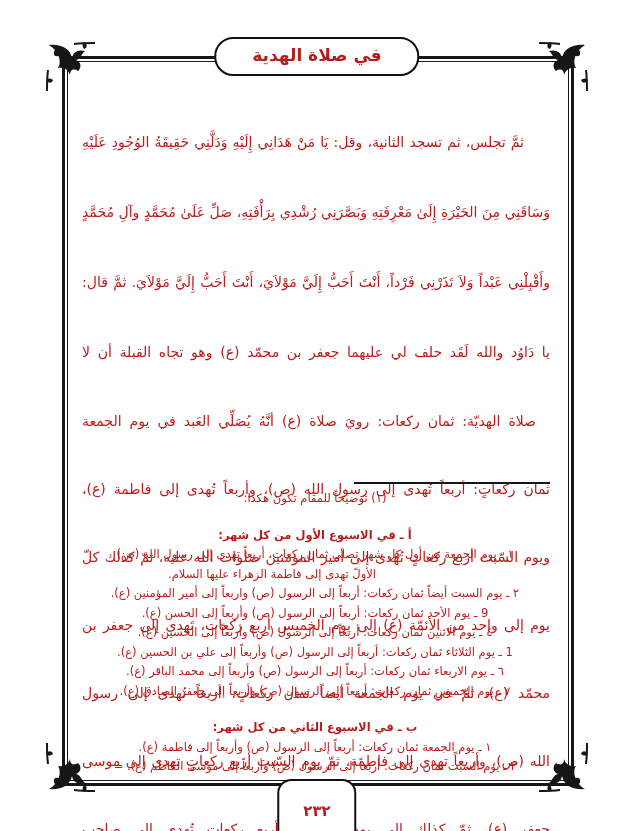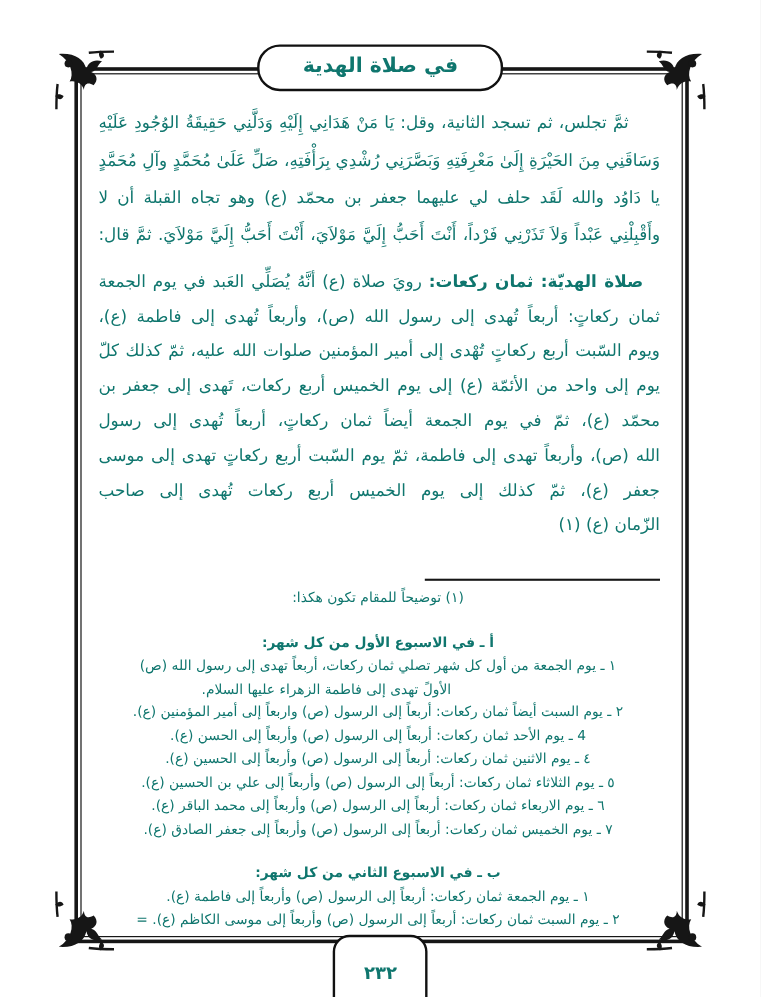--- a/index.html
+++ b/index.html
@@ -1,21 +1,21 @@
 <!DOCTYPE html>
 <html lang="ar" dir="rtl"><head>
 <meta charset="utf-8">
 <style>
   html,body{margin:0;padding:0;background:#e8e8e8;}
   .page{
     position:relative;
     width:634px;height:831px;
     background:#ffffff;
     font-family:"DejaVu Sans",sans-serif;
-    color:#0f766e;
+    color:#b91c1c;
     direction:rtl;
     overflow:hidden;
     margin:0 auto;
   }
   
   .frame{
     position:absolute;left:62px;top:56px;width:506px;height:724px;
     border:3px solid #161616;
     z-index:1;
   }
@@ -48,28 +48,28 @@
     border-radius:14px;padding:18px 24px;
     font-weight:bold;font-size:15px;letter-spacing:2px;margin-top:13px;
   }
   
   .content{
     position:absolute;top:88px;left:82px;right:84px;
     z-index:2;direction:rtl;overflow:hidden;
   }
   .bline{
     font-size:14px;line-height:31px;max-height:31px;overflow:hidden;
-    text-align:justify;text-align-last:justify;
+    text-align:justify;text-align-last:justify;margin-top:39px;
   }
   .para2 .bline{line-height:29px;max-height:29px;}
   .para2{margin-top:9px;}
   .indent-lg{padding-right:26px;}
   .indent-sm{padding-right:14px;}
   .line-end{text-align:right;text-align-last:right;}
-  .lead-bold{font-weight:bold;}
+  .lead-bold{font-weight:normal;}
   
   .footnotes{
     position:absolute;top:482px;left:80px;right:84px;
     z-index:2;direction:rtl;overflow:hidden;
   }
   .fn-sep{
     width:196px;border-top:2px solid #161616;margin-bottom:5px;
   }
   .fn-line{
     font-size:11.5px;line-height:19.5px;max-height:20px;overflow:hidden;
@@ -128,22 +128,22 @@
 
   <div class="capsule title-capsule">
     <span>في صلاة الهدية</span>
   </div>
 
   <div class="content">
 
     <div class="para1">
       <div class="bline indent-lg">ثمَّ تجلس، ثم تسجد الثانية، وقل: يَا مَنْ هَدَانِي إِلَيْهِ وَدَلَّنِي حَقِيقَةُ الوُجُودِ عَلَيْهِ</div>
       <div class="bline">وَسَاقَنِي مِنَ الحَيْرَةِ إِلَىٰ مَعْرِفَتِهِ وَبَصَّرَنِي رُشْدِي بِرَأْفَتِهِ، صَلِّ عَلَىٰ مُحَمَّدٍ وآلِ مُحَمَّدٍ</div>
+      <div class="bline">وأَقْبِلْنِي عَبْداً وَلاَ تَذَرْنِي فَرْداً، أَنْتَ أَحَبُّ إِلَيَّ مَوْلاَيَ، أَنْتَ أَحَبُّ إِلَيَّ مَوْلاَيَ. ثمَّ قال:</div>
       <div class="bline">يا دَاوُد والله لَقَد حلف لي عليهما جعفر بن محمّد (ع) وهو تجاه القبلة أن لا</div>
-      <div class="bline">وأَقْبِلْنِي عَبْداً وَلاَ تَذَرْنِي فَرْداً، أَنْتَ أَحَبُّ إِلَيَّ مَوْلاَيَ، أَنْتَ أَحَبُّ إِلَيَّ مَوْلاَيَ. ثمَّ قال:</div>
     </div>
 
     <div class="para2">
       <div class="bline indent-sm">
         <span class="lead-bold">صلاة الهديّة: ثمان ركعات:</span><span> رويَ صلاة (ع) أنَّهُ يُصَلِّي العَبد في يوم الجمعة</span>
       </div>
       <div class="bline">ثمان ركعاتٍ: أربعاً تُهدى إلى رسول الله (ص)، وأربعاً تُهدى إلى فاطمة (ع)،</div>
       <div class="bline">ويوم السّبت أربع ركعاتٍ تُهْدى إلى أمير المؤمنين صلوات الله عليه، ثمّ كذلك كلّ</div>
       <div class="bline">يوم إلى واحد من الأئمّة (ع) إلى يوم الخميس أربع ركعات، تَهدى إلى جعفر بن</div>
       <div class="bline">محمّد (ع)، ثمّ في يوم الجمعة أيضاً ثمان ركعاتٍ، أربعاً تُهدى إلى رسول</div>
@@ -154,23 +154,23 @@
 
   </div>
 
   <div class="footnotes">
     <div class="fn-sep"></div>
     <div class="fn-line">(١)  توضيحاً للمقام تكون هكذا:</div>
     <div class="fn-line fn-head">أ ـ في الاسبوع الأول من كل شهر:</div>
     <div class="fn-line">١ ـ يوم الجمعة من أول كل شهر تصلي ثمان ركعات، أربعاً تهدى إلى رسول الله (ص)</div>
     <div class="fn-line fn-cont">الأولً تهدى إلى فاطمة الزهراء عليها السلام.</div>
     <div class="fn-line">٢ ـ يوم السبت أيضاً ثمان ركعات: أربعاً إلى الرسول (ص) واربعاً إلى أمير المؤمنين (ع).</div>
-    <div class="fn-line">4 ـ يوم الأحد ثمان ركعات: أربعاً إلى الرسول (ص) وأربعاً إلى الحسن (ع).</div>
+    <div class="fn-line">9 ـ يوم الأحد ثمان ركعات: أربعاً إلى الرسول (ص) وأربعاً إلى الحسن (ع).</div>
     <div class="fn-line">٤ ـ يوم الاثنين ثمان ركعات: أربعاً إلى الرسول (ص) وأربعاً إلى الحسين (ع).</div>
-    <div class="fn-line">٥ ـ يوم الثلاثاء ثمان ركعات: أربعاً إلى الرسول (ص) وأربعاً إلى علي بن الحسين (ع).</div>
+    <div class="fn-line">1 ـ يوم الثلاثاء ثمان ركعات: أربعاً إلى الرسول (ص) وأربعاً إلى علي بن الحسين (ع).</div>
     <div class="fn-line">٦ ـ يوم الاربعاء ثمان ركعات: أربعاً إلى الرسول (ص) وأربعاً إلى محمد الباقر (ع).</div>
     <div class="fn-line">٧ ـ يوم الخميس ثمان ركعات: أربعاً إلى الرسول (ص) وأربعاً إلى جعفر الصادق (ع).</div>
     <div class="fn-line fn-head">ب ـ في الاسبوع الثاني من كل شهر:</div>
     <div class="fn-line">١ ـ يوم الجمعة ثمان ركعات: أربعاً إلى الرسول (ص) وأربعاً إلى فاطمة (ع).</div>
     <div class="fn-line">٢ ـ يوم السبت ثمان ركعات: أربعاً إلى الرسول (ص) وأربعاً إلى موسى الكاظم (ع). =</div>
   </div>
 
   <div class="capsule page-num-capsule">
     <span>٢٣٢</span>
   </div>

